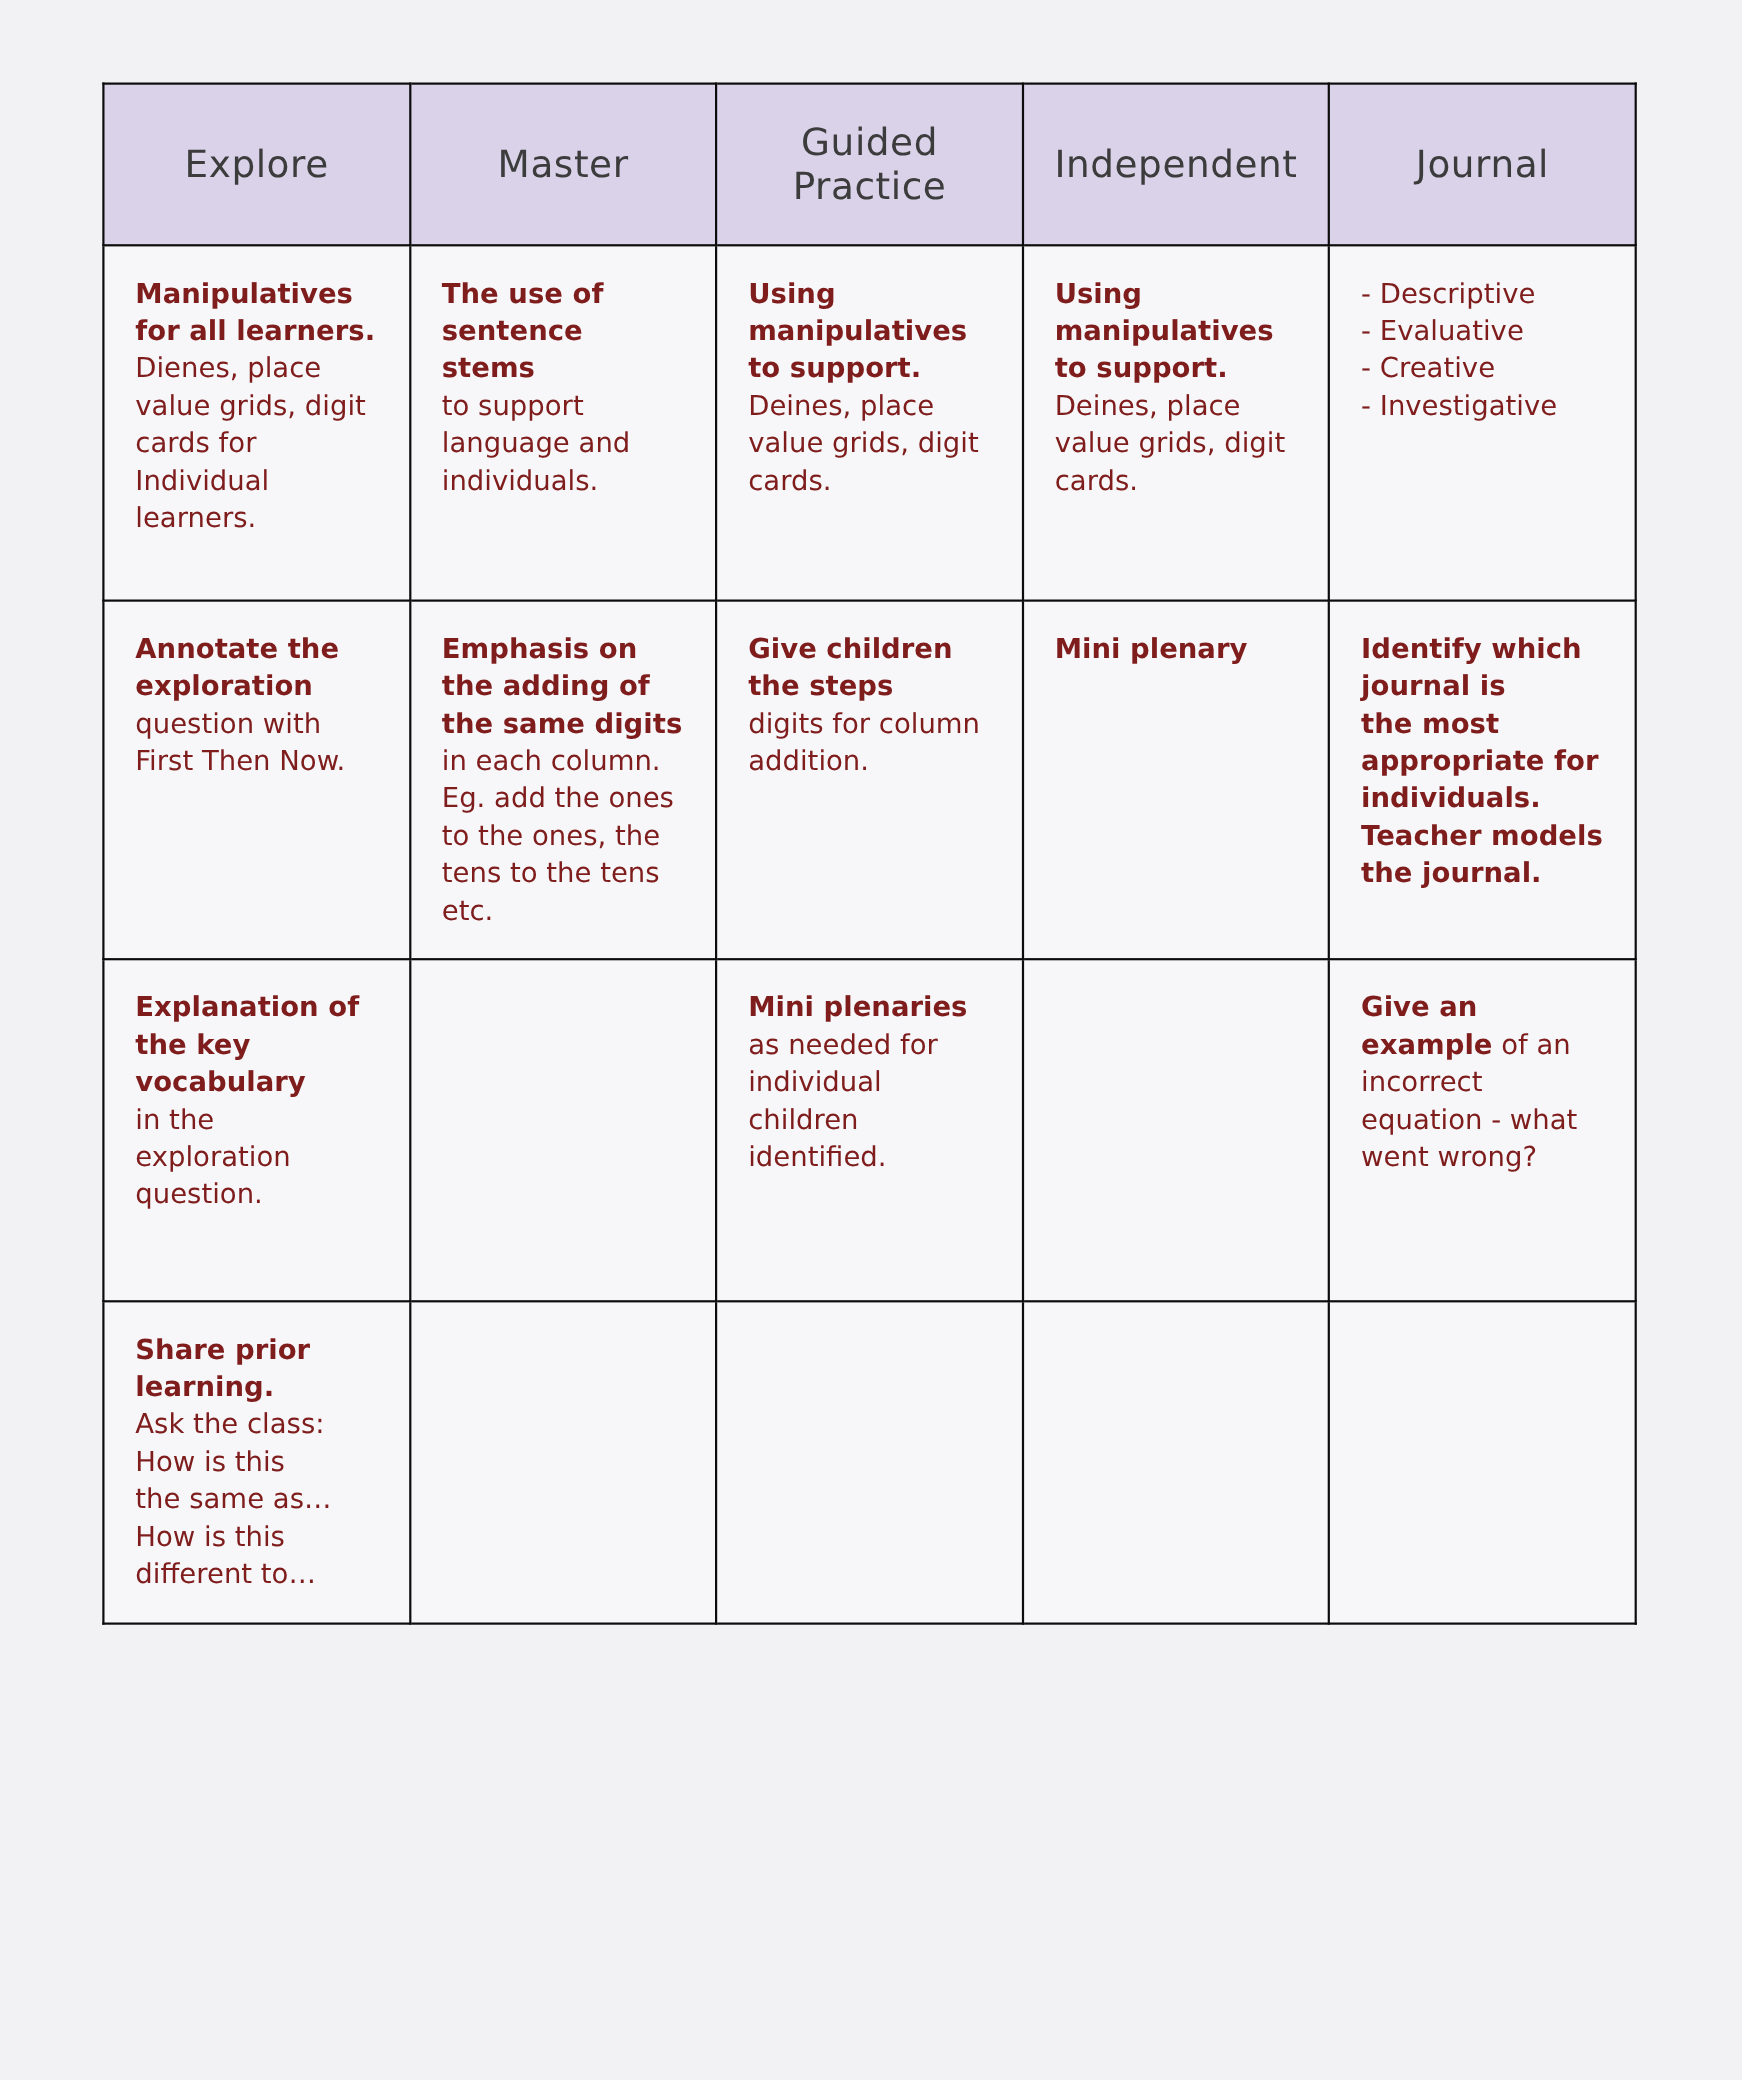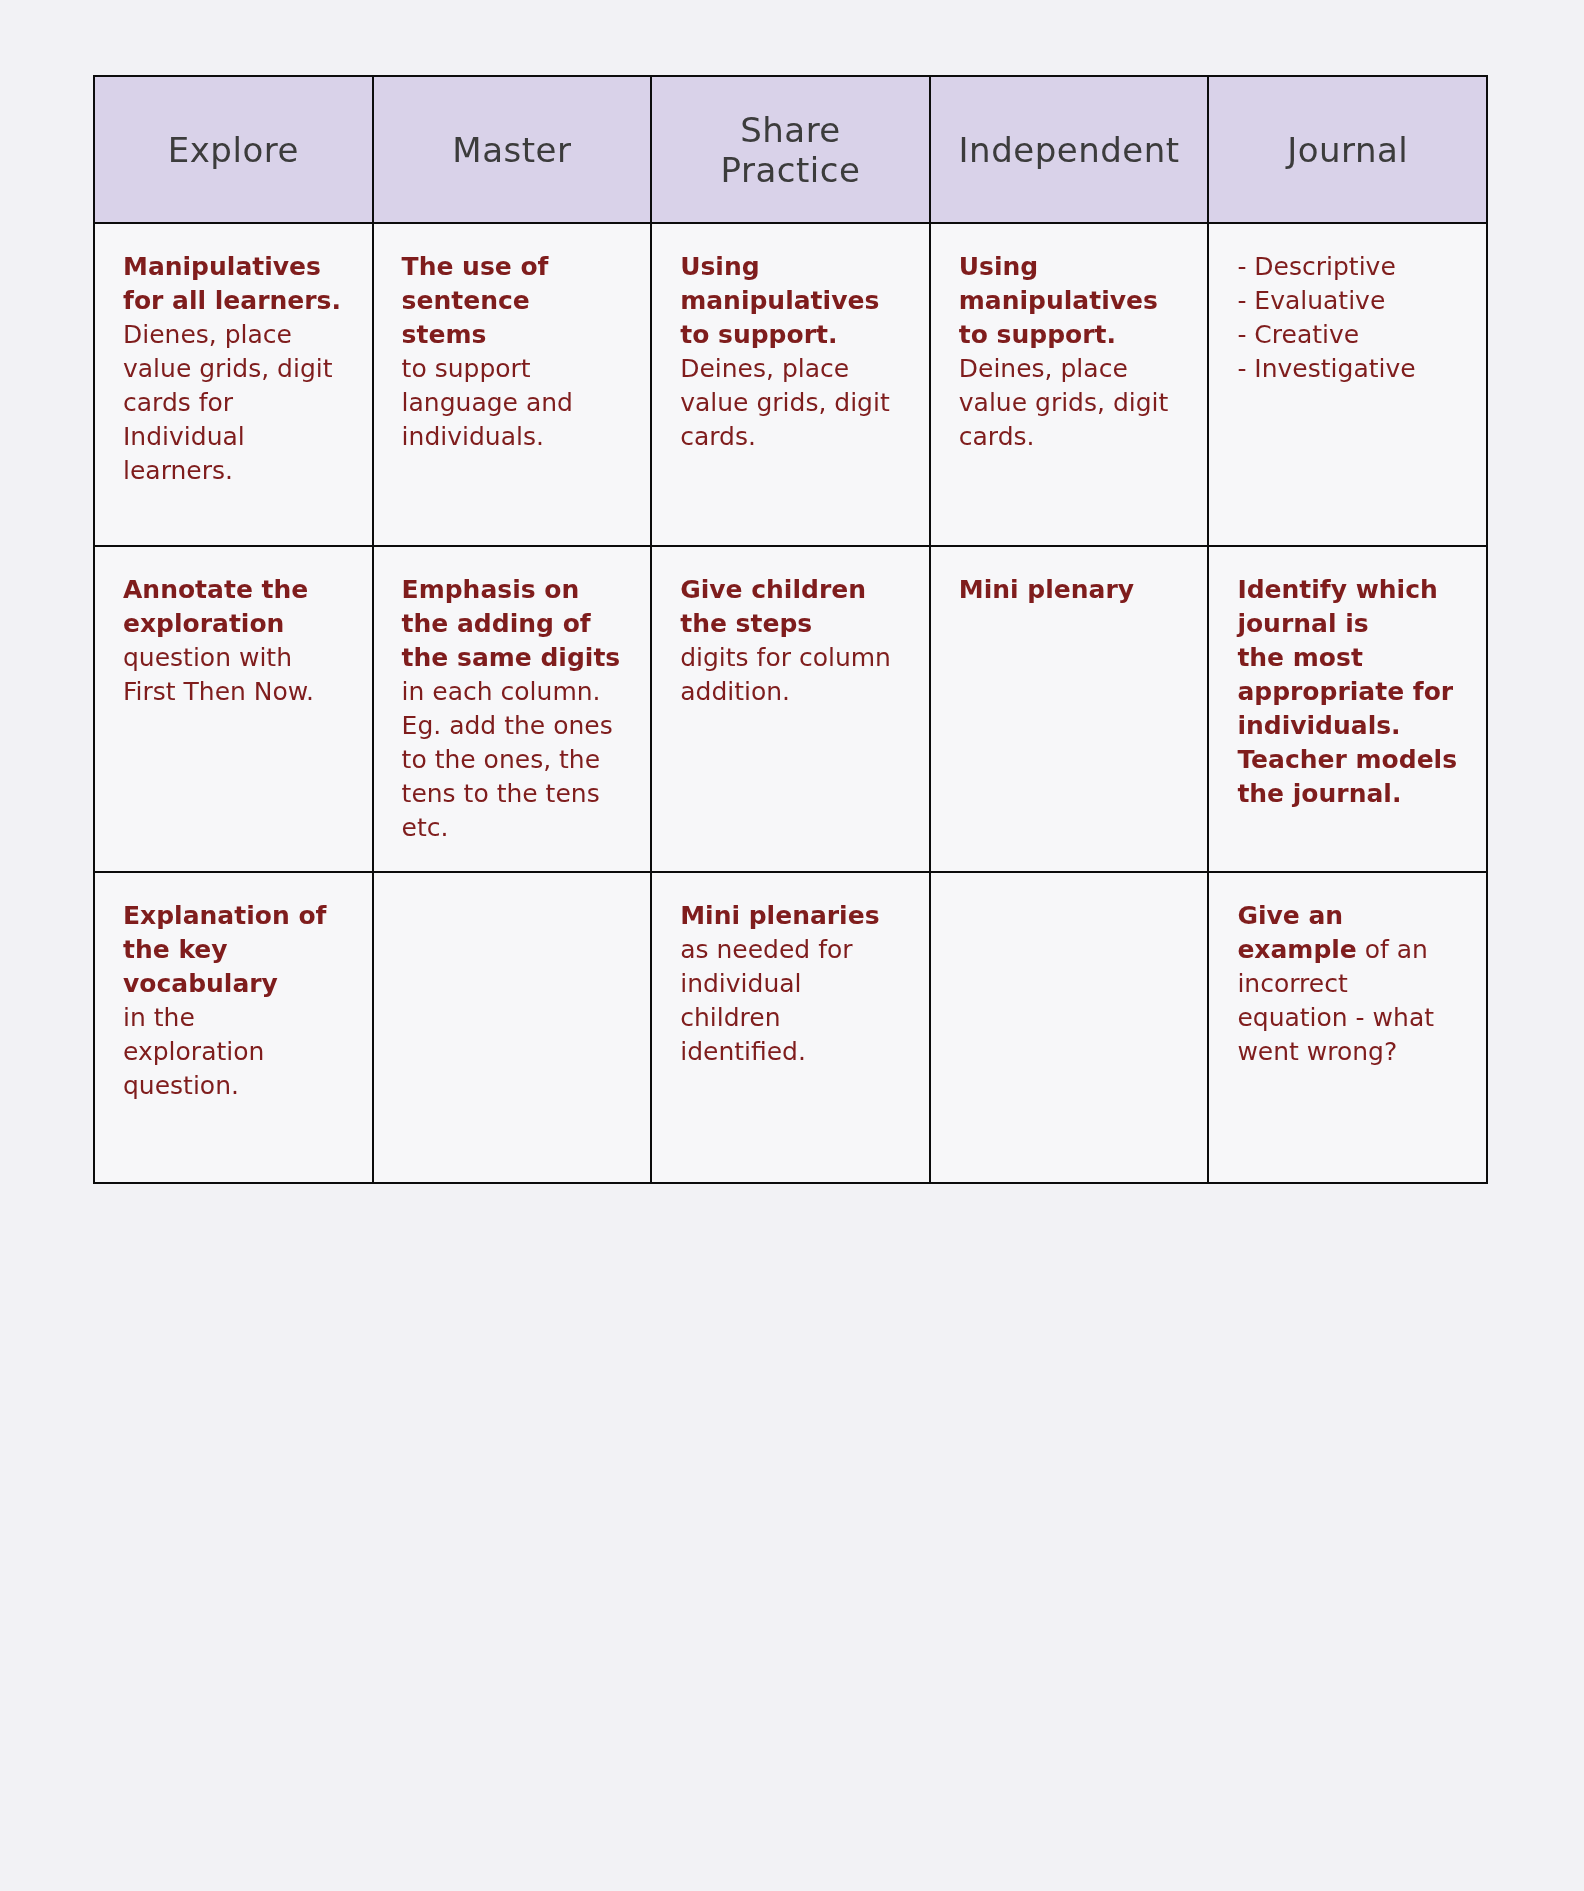--- a/index.html
+++ b/index.html
@@ -53,21 +53,21 @@
 </style>
 </head>
 <body>
 
 <div class="page">
   <table class="grid">
     <thead>
       <tr>
         <th class="hcell">Explore</th>
         <th class="hcell">Master</th>
-        <th class="hcell">Share Practice</th>
+        <th class="hcell">Guided Practice</th>
         <th class="hcell">Independent</th>
         <th class="hcell">Journal</th>
       </tr>
     </thead>
     <tbody>
 
       <tr class="rh1">
         <td class="cell">
           <span class="seg b">Manipulatives for all learners.
 </span>
@@ -135,16 +135,31 @@
 </span>
           <span class="seg">as needed for individual children identified.</span>
         </td>
         <td class="cell"></td>
         <td class="cell">
           <span class="seg b">Give an example</span>
           <span class="seg">of an incorrect equation - what went wrong?</span>
         </td>
       </tr>
 
+      <tr class="rh5">
+        <td class="cell">
+          <span class="seg b">Share prior learning.
+</span>
+          <span class="seg">Ask the class:
+How is this
+the same as…
+How is this
+different to…</span>
+        </td>
+        <td class="cell"></td>
+        <td class="cell"></td>
+        <td class="cell"></td>
+        <td class="cell"></td>
+      </tr>
 
     </tbody>
   </table>
 </div>
 
 </body></html>

